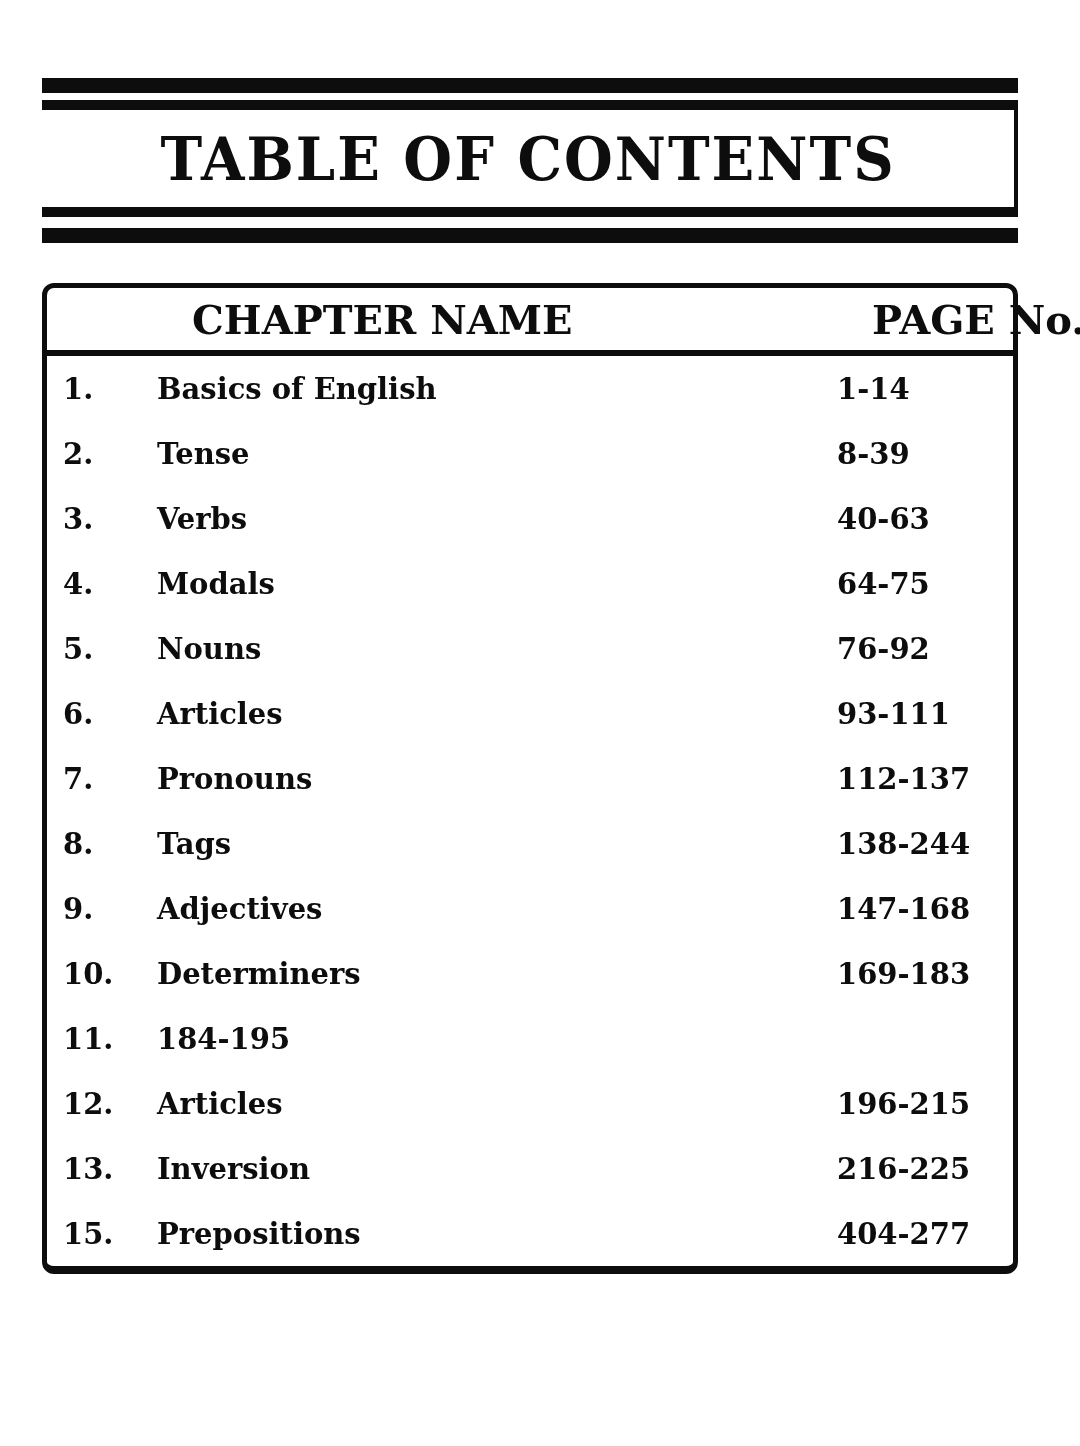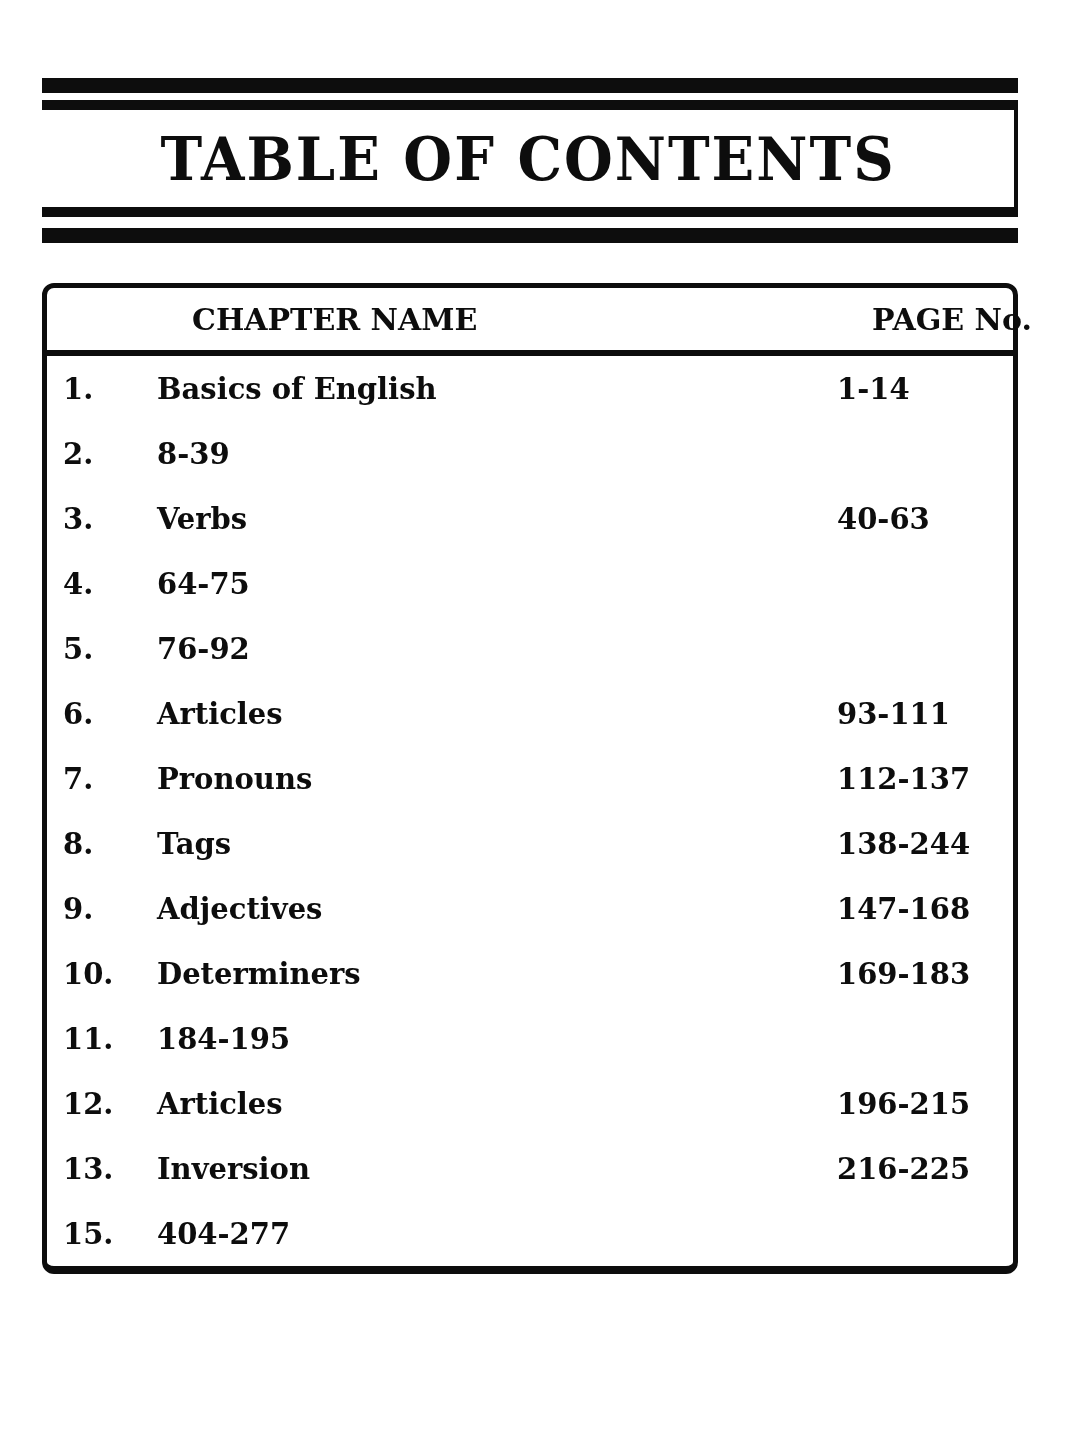--- a/index.html
+++ b/index.html
@@ -50,21 +50,21 @@
   }
   .grid-row {
     display: grid;
     grid-template-columns: 97px 680px 1fr;
     align-items: center;
     padding-left: 13px;
   }
   .toc-header {
     height: 62px;
     border-bottom: 6px solid #0d0d0d;
-    font-size: 30px;
+    font-size: 40px;
     font-weight: bold;
     padding-left: 48px;
   }
   .toc-row {
     height: 65px;
     font-size: 29px;
     font-weight: bold;
   }
   .cell { white-space: nowrap; }
   .cell.num { padding-left: 3px; }
@@ -87,33 +87,36 @@
     <div class="cell pages">PAGE No.</div>
   </div>
   <div id="rows">
       <div class="grid-row toc-row">
     <div class="cell num">1.</div>
     <div class="cell name">Basics of English</div>
     <div class="cell pages">1-14</div>
   </div>
       <div class="grid-row toc-row">
     <div class="cell num">2.</div>
+    <div class="cell name">Tense</div>
     <div class="cell pages">8-39</div>
   </div>
       <div class="grid-row toc-row">
     <div class="cell num">3.</div>
     <div class="cell name">Verbs</div>
     <div class="cell pages">40-63</div>
   </div>
       <div class="grid-row toc-row">
     <div class="cell num">4.</div>
+    <div class="cell name">Modals</div>
     <div class="cell pages">64-75</div>
   </div>
       <div class="grid-row toc-row">
     <div class="cell num">5.</div>
+    <div class="cell name">Nouns</div>
     <div class="cell pages">76-92</div>
   </div>
       <div class="grid-row toc-row">
     <div class="cell num">6.</div>
     <div class="cell name">Articles</div>
     <div class="cell pages">93-111</div>
   </div>
       <div class="grid-row toc-row">
     <div class="cell num">7.</div>
     <div class="cell name">Pronouns</div>
@@ -143,16 +146,17 @@
     <div class="cell name">Articles</div>
     <div class="cell pages">196-215</div>
   </div>
       <div class="grid-row toc-row">
     <div class="cell num">13.</div>
     <div class="cell name">Inversion</div>
     <div class="cell pages">216-225</div>
   </div>
       <div class="grid-row toc-row">
     <div class="cell num">15.</div>
+    <div class="cell name">Prepositions</div>
     <div class="cell pages">404-277</div>
   </div>
     </div>
 </div>
 
 </body></html>

